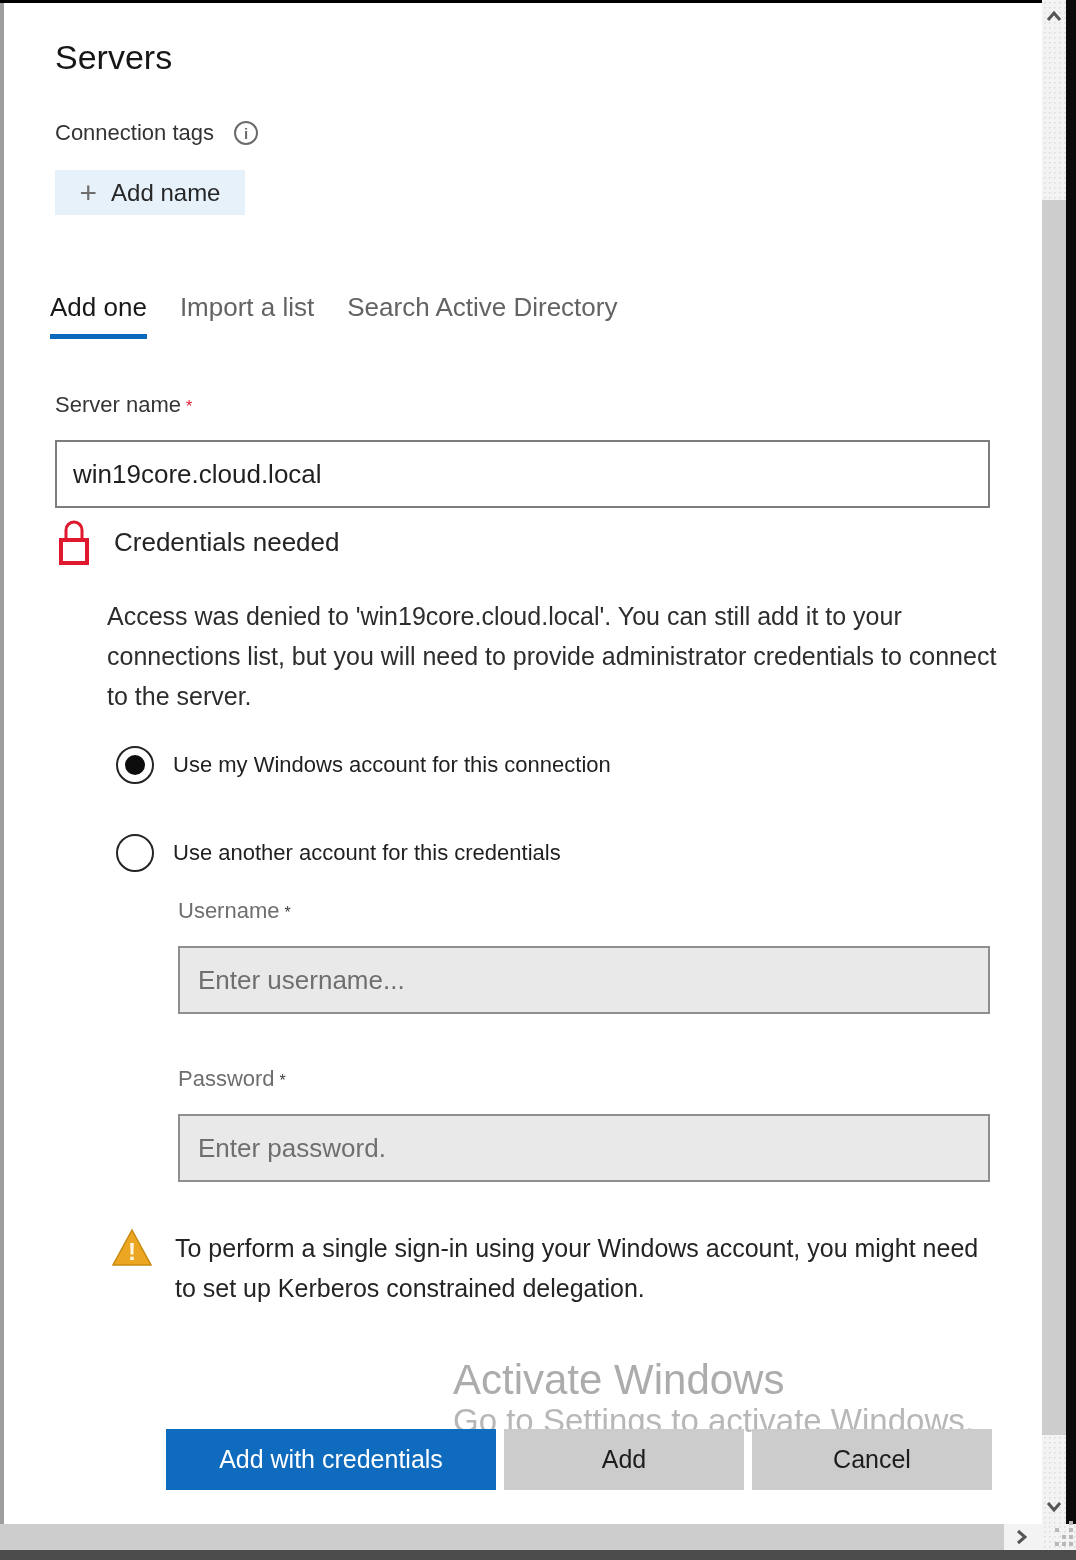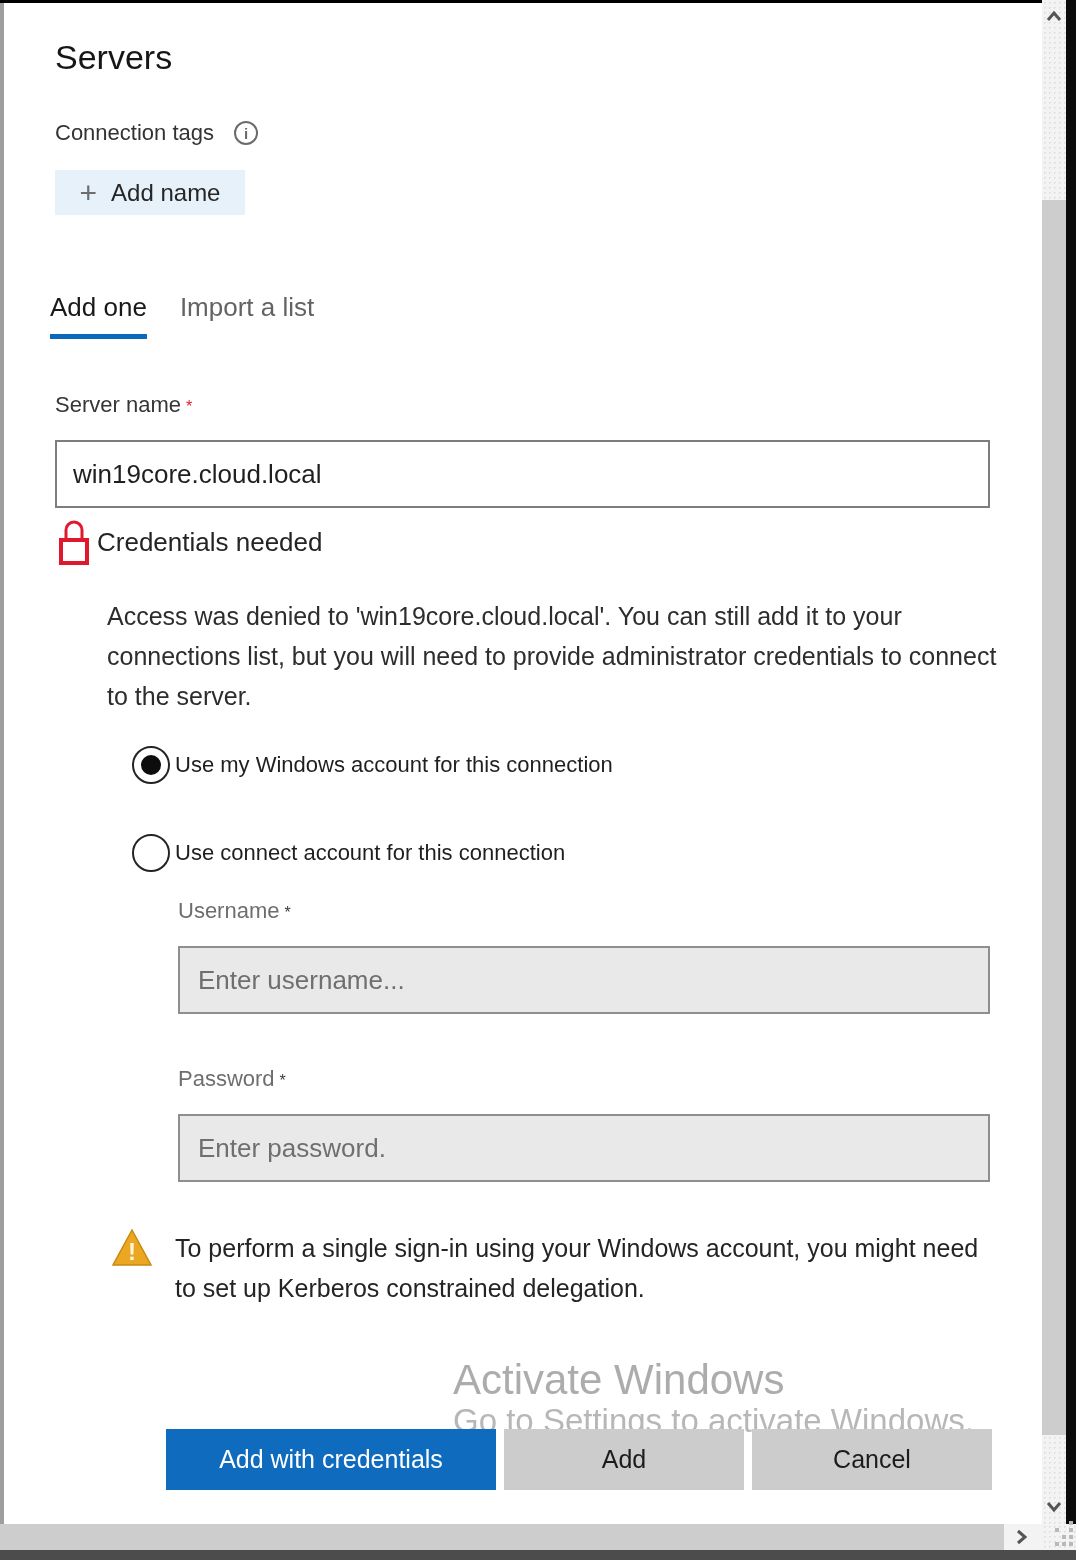--- a/index.html
+++ b/index.html
@@ -54,27 +54,27 @@
 
   .field-label { font-size:22px; color:#363636; }
   .req-red  { color:#e0182d; margin-left:5px; }
   .req-dark { color:#3c3c3c; margin-left:5px; }
 
   .server-label-row { position:absolute; left:55px; top:392px; }
   .server-input { position:absolute; left:55px; top:440px; width:935px; height:68px;
                   border:2px solid #7d7d7d; font-size:26px; color:#1f1f1f; padding:14px 16px;
                   font-family:inherit; background:#fff; }
 
-  .cred-row { position:absolute; left:55px; top:518px; display:flex; align-items:center; gap:5px; }
+  .cred-row { position:absolute; left:55px; top:518px; display:flex; align-items:center; gap:22px; }
   .cred-text { font-size:26px; color:#242424; }
 
   .access-msg { position:absolute; left:107px; top:596px; width:890px;
                 font-size:25px; line-height:40px; color:#2d2d2d; }
 
-  .radio-row { position:absolute; left:132px; display:flex; align-items:center; gap:5px; cursor:pointer; }
+  .radio-row { position:absolute; left:116px; display:flex; align-items:center; gap:19px; cursor:pointer; }
   .radio-row.r1 { top:746px; }
   .radio-row.r2 { top:834px; }
   .radio { width:38px; height:38px; border:2px solid #242424; border-radius:50%;
            display:flex; align-items:center; justify-content:center; flex:none; background:#fff; }
   .radio.selected::after { content:''; width:20px; height:20px; border-radius:50%; background:#0d0d0d; }
   .radio-label { font-size:22px; color:#1f1f1f; }
 
   .uname-label-row { position:absolute; left:178px; top:898px; }
   .pwd-label-row   { position:absolute; left:178px; top:1066px; }
   .sub-label { font-size:22px; color:#6e6e6e; }
@@ -108,20 +108,21 @@
     <span class="info-icon">i</span>
   </div>
   <button class="add-tags-btn">
     <span class="plus-glyph">+</span>
     <span>Add name</span>
   </button>
 
   <div class="tabs">
     <div class="tab active">Add one</div>
     <div class="tab">Import a list</div>
+    <div class="tab">Search Active Directory</div>
   </div>
 
   <div class="server-label-row">
     <span class="field-label">Server name</span><span class="req-red">*</span>
   </div>
   <input class="server-input" type="text" value="win19core.cloud.local" style="">
 
   <div class="cred-row">
     <svg width="37" height="48" viewBox="0 0 37 48">
       <path d="M11 22 V12 a8 8 0 0 1 16 0 V22" fill="none" stroke="#e0182d" stroke-width="3"></path>
@@ -131,21 +132,21 @@
   </div>
 
   <div class="access-msg">Access was denied to 'win19core.cloud.local'. You can still add it to your connections list, but you will need to provide administrator credentials to connect to the server.</div>
 
   <div class="radio-row r1">
     <span class="radio selected"></span>
     <span class="radio-label">Use my Windows account for this connection</span>
   </div>
   <div class="radio-row r2">
     <span class="radio"></span>
-    <span class="radio-label">Use connect account for this connection</span>
+    <span class="radio-label">Use another account for this credentials</span>
   </div>
 
   <div class="uname-label-row">
     <span class="sub-label">Username</span><span class="req-dark">*</span>
   </div>
   <input class="dis-input uname-input" type="text" disabled="" placeholder="Enter username..." style="">
 
   <div class="pwd-label-row">
     <span class="sub-label">Password</span><span class="req-dark">*</span>
   </div>

